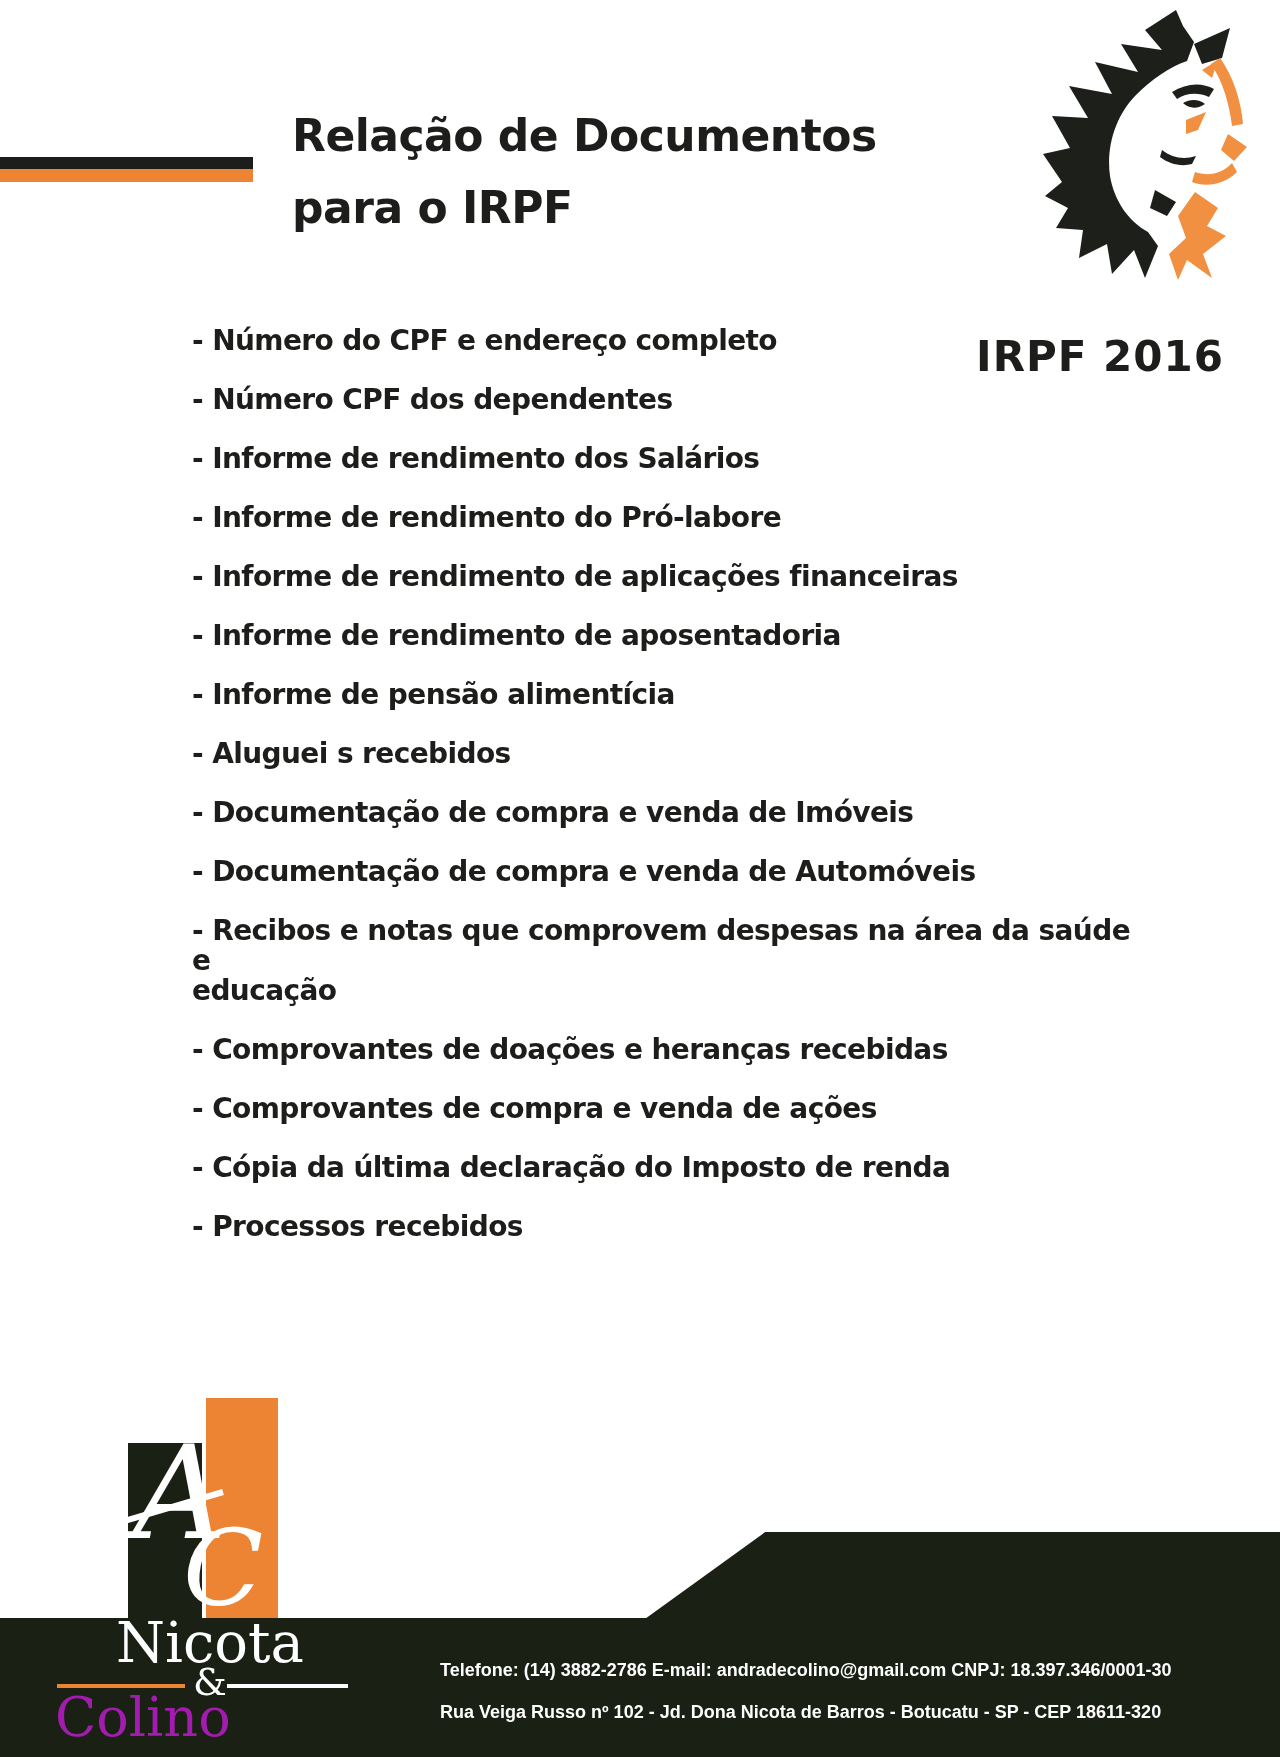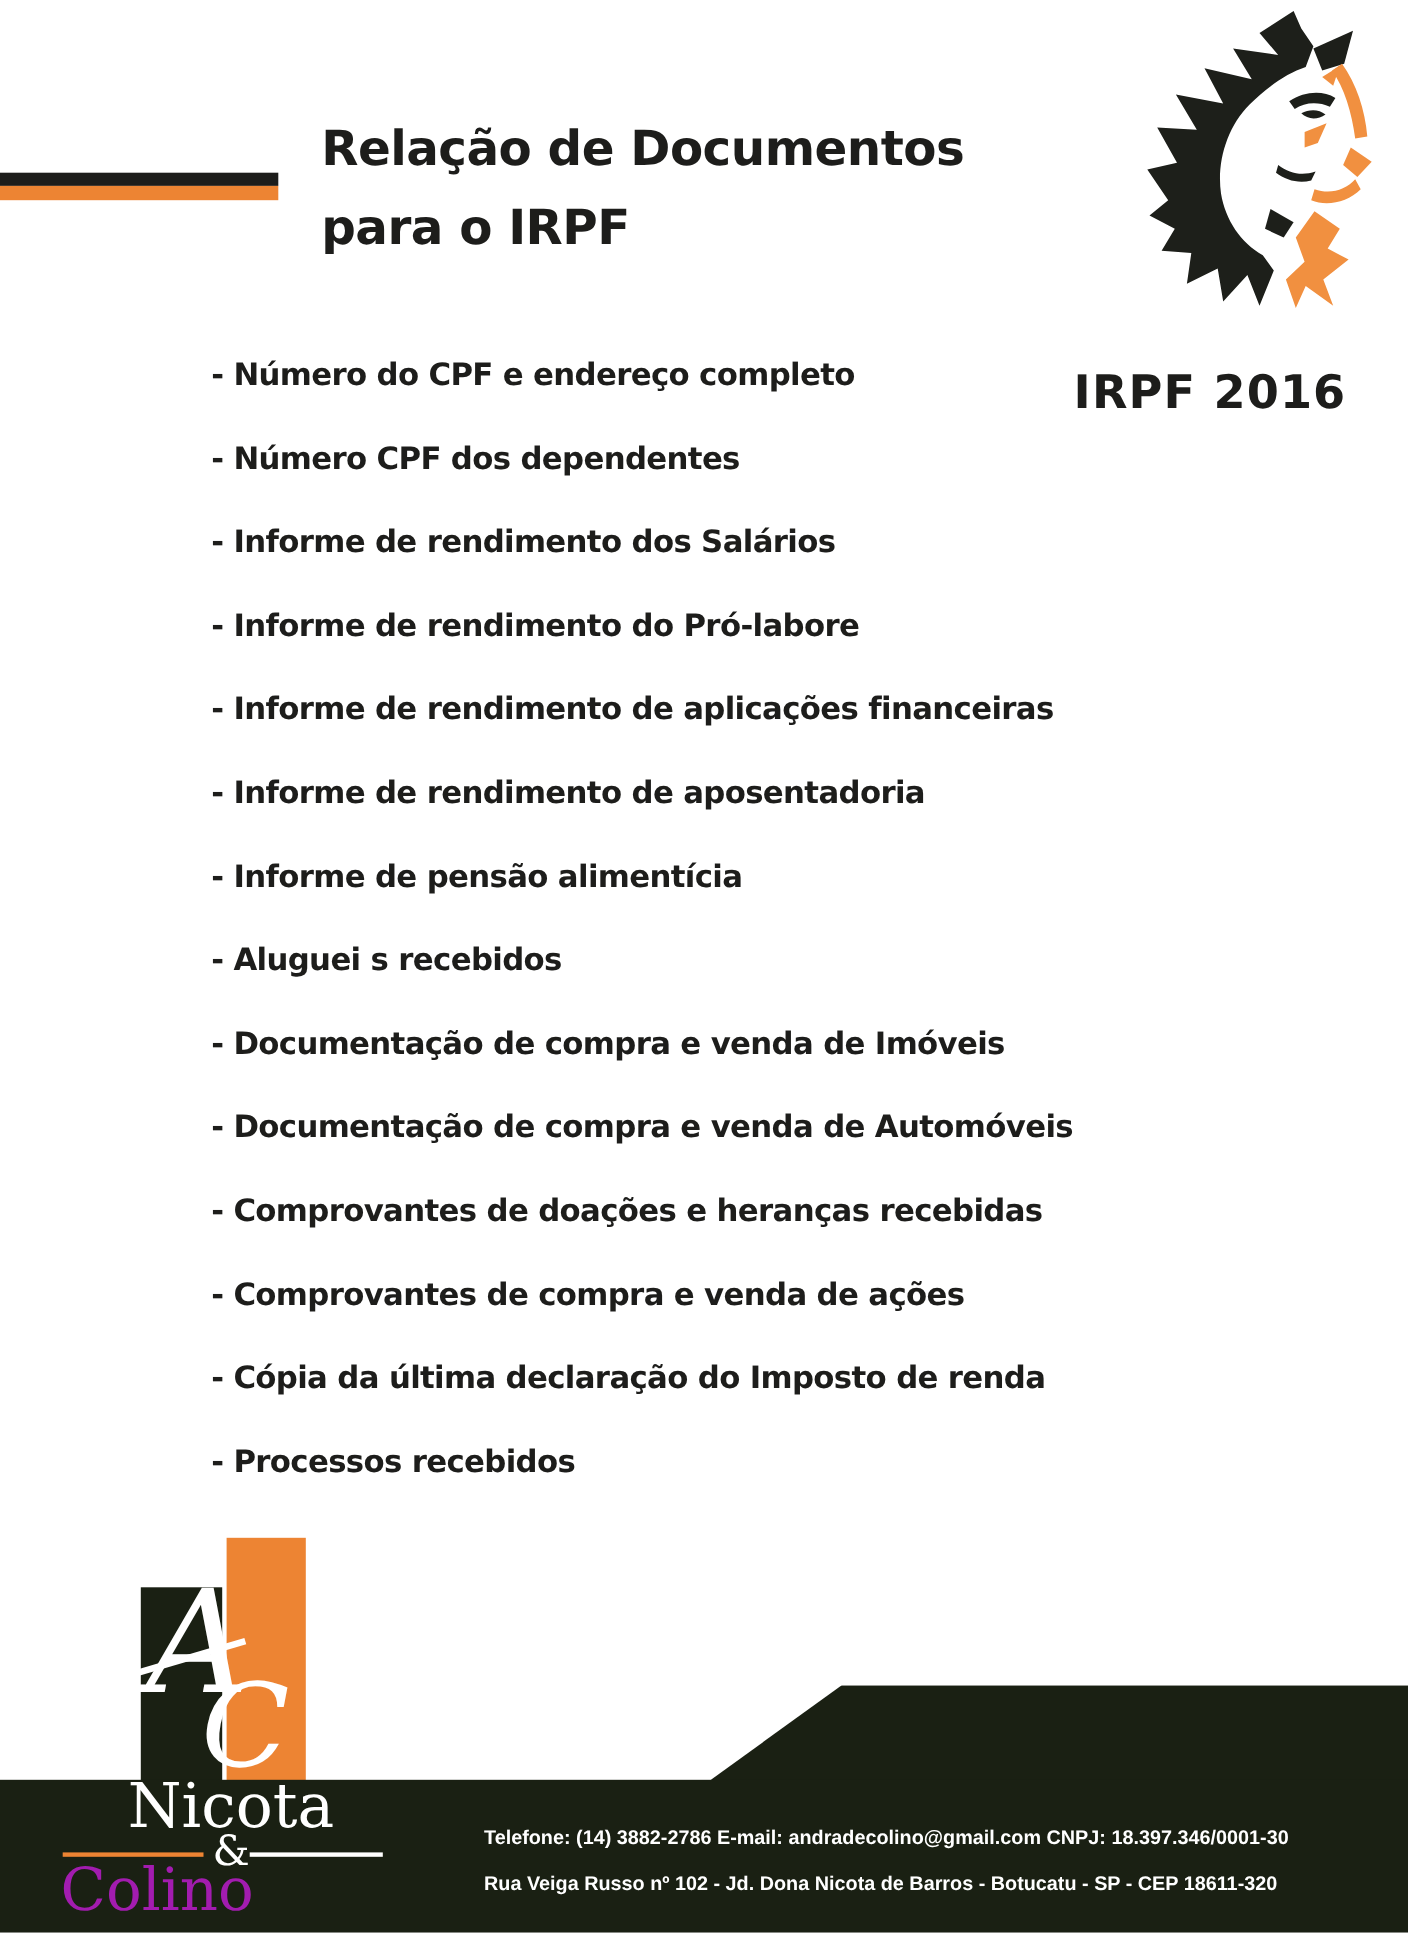--- a/index.html
+++ b/index.html
@@ -12,21 +12,21 @@
   
   .accent-bar-black{left:0;top:157px;width:253px;height:12px;background:#1d1d1b}
   .accent-bar-orange{left:0;top:169px;width:253px;height:13px;background:#ed8433}
   .page-title{left:292px;top:100px;font-size:44px;font-weight:bold;line-height:72px;letter-spacing:-0.5px;white-space:nowrap}
 
   
   .lion-box{left:950px;top:0;width:310px;height:335px}
   .campaign-label{left:935px;top:332px;width:330px;text-align:center;font-size:42px;font-weight:800;letter-spacing:1px;color:#1d1d1b;white-space:nowrap}
 
   
-  .doc-list{left:192px;top:326px;width:940px;display:flex;flex-direction:column;gap:46px}
+  .doc-list{left:192px;top:326px;width:940px;display:flex;flex-direction:column;gap:29px}
   .doc-item{font-size:28px;font-weight:bold;line-height:30px;letter-spacing:-0.6px;color:#1d1d1b;white-space:pre-line}
 
   
   .logo-rect-black{left:128px;top:1443px;width:74px;height:176px;background:#1a2013}
   .logo-rect-orange{left:206px;top:1398px;width:72px;height:221px;background:#ed8433}
   .monogram-svg{left:85px;top:1400px;width:220px;height:218px;overflow:visible}
   .monogram-svg text{font-family:"DejaVu Serif",serif;font-style:italic;fill:#ffffff}
 
   
   .footer-band{left:0;top:1618px;width:1280px;height:139px;background:#1a2013}
@@ -76,20 +76,22 @@
     <div class="doc-item">- Número do CPF e endereço completo</div>
     <div class="doc-item">- Número CPF dos dependentes</div>
     <div class="doc-item">- Informe de rendimento dos Salários</div>
     <div class="doc-item">- Informe de rendimento do Pró-labore</div>
     <div class="doc-item">- Informe de rendimento de aplicações financeiras</div>
     <div class="doc-item">- Informe de rendimento de aposentadoria</div>
     <div class="doc-item">- Informe de pensão alimentícia</div>
     <div class="doc-item">- Aluguei s recebidos</div>
     <div class="doc-item">- Documentação de compra e venda de Imóveis</div>
     <div class="doc-item">- Documentação de compra e venda de Automóveis</div>
+    <div class="doc-item">- Recibos e notas que comprovem despesas na área da saúde e
+educação</div>
     <div class="doc-item">- Comprovantes de doações e heranças recebidas</div>
     <div class="doc-item">- Comprovantes de compra e venda de ações</div>
     <div class="doc-item">- Cópia da última declaração do Imposto de renda</div>
     <div class="doc-item">- Processos recebidos</div>
   </div>
 
 <div class="abs logo-rect-black"></div>
 <div class="abs logo-rect-orange"></div>
 <svg class="abs monogram-svg" viewBox="0 0 220 218" aria-hidden="true">
   <line x1="2" y1="132" x2="138" y2="92" stroke="#ffffff" stroke-width="6"></line>

